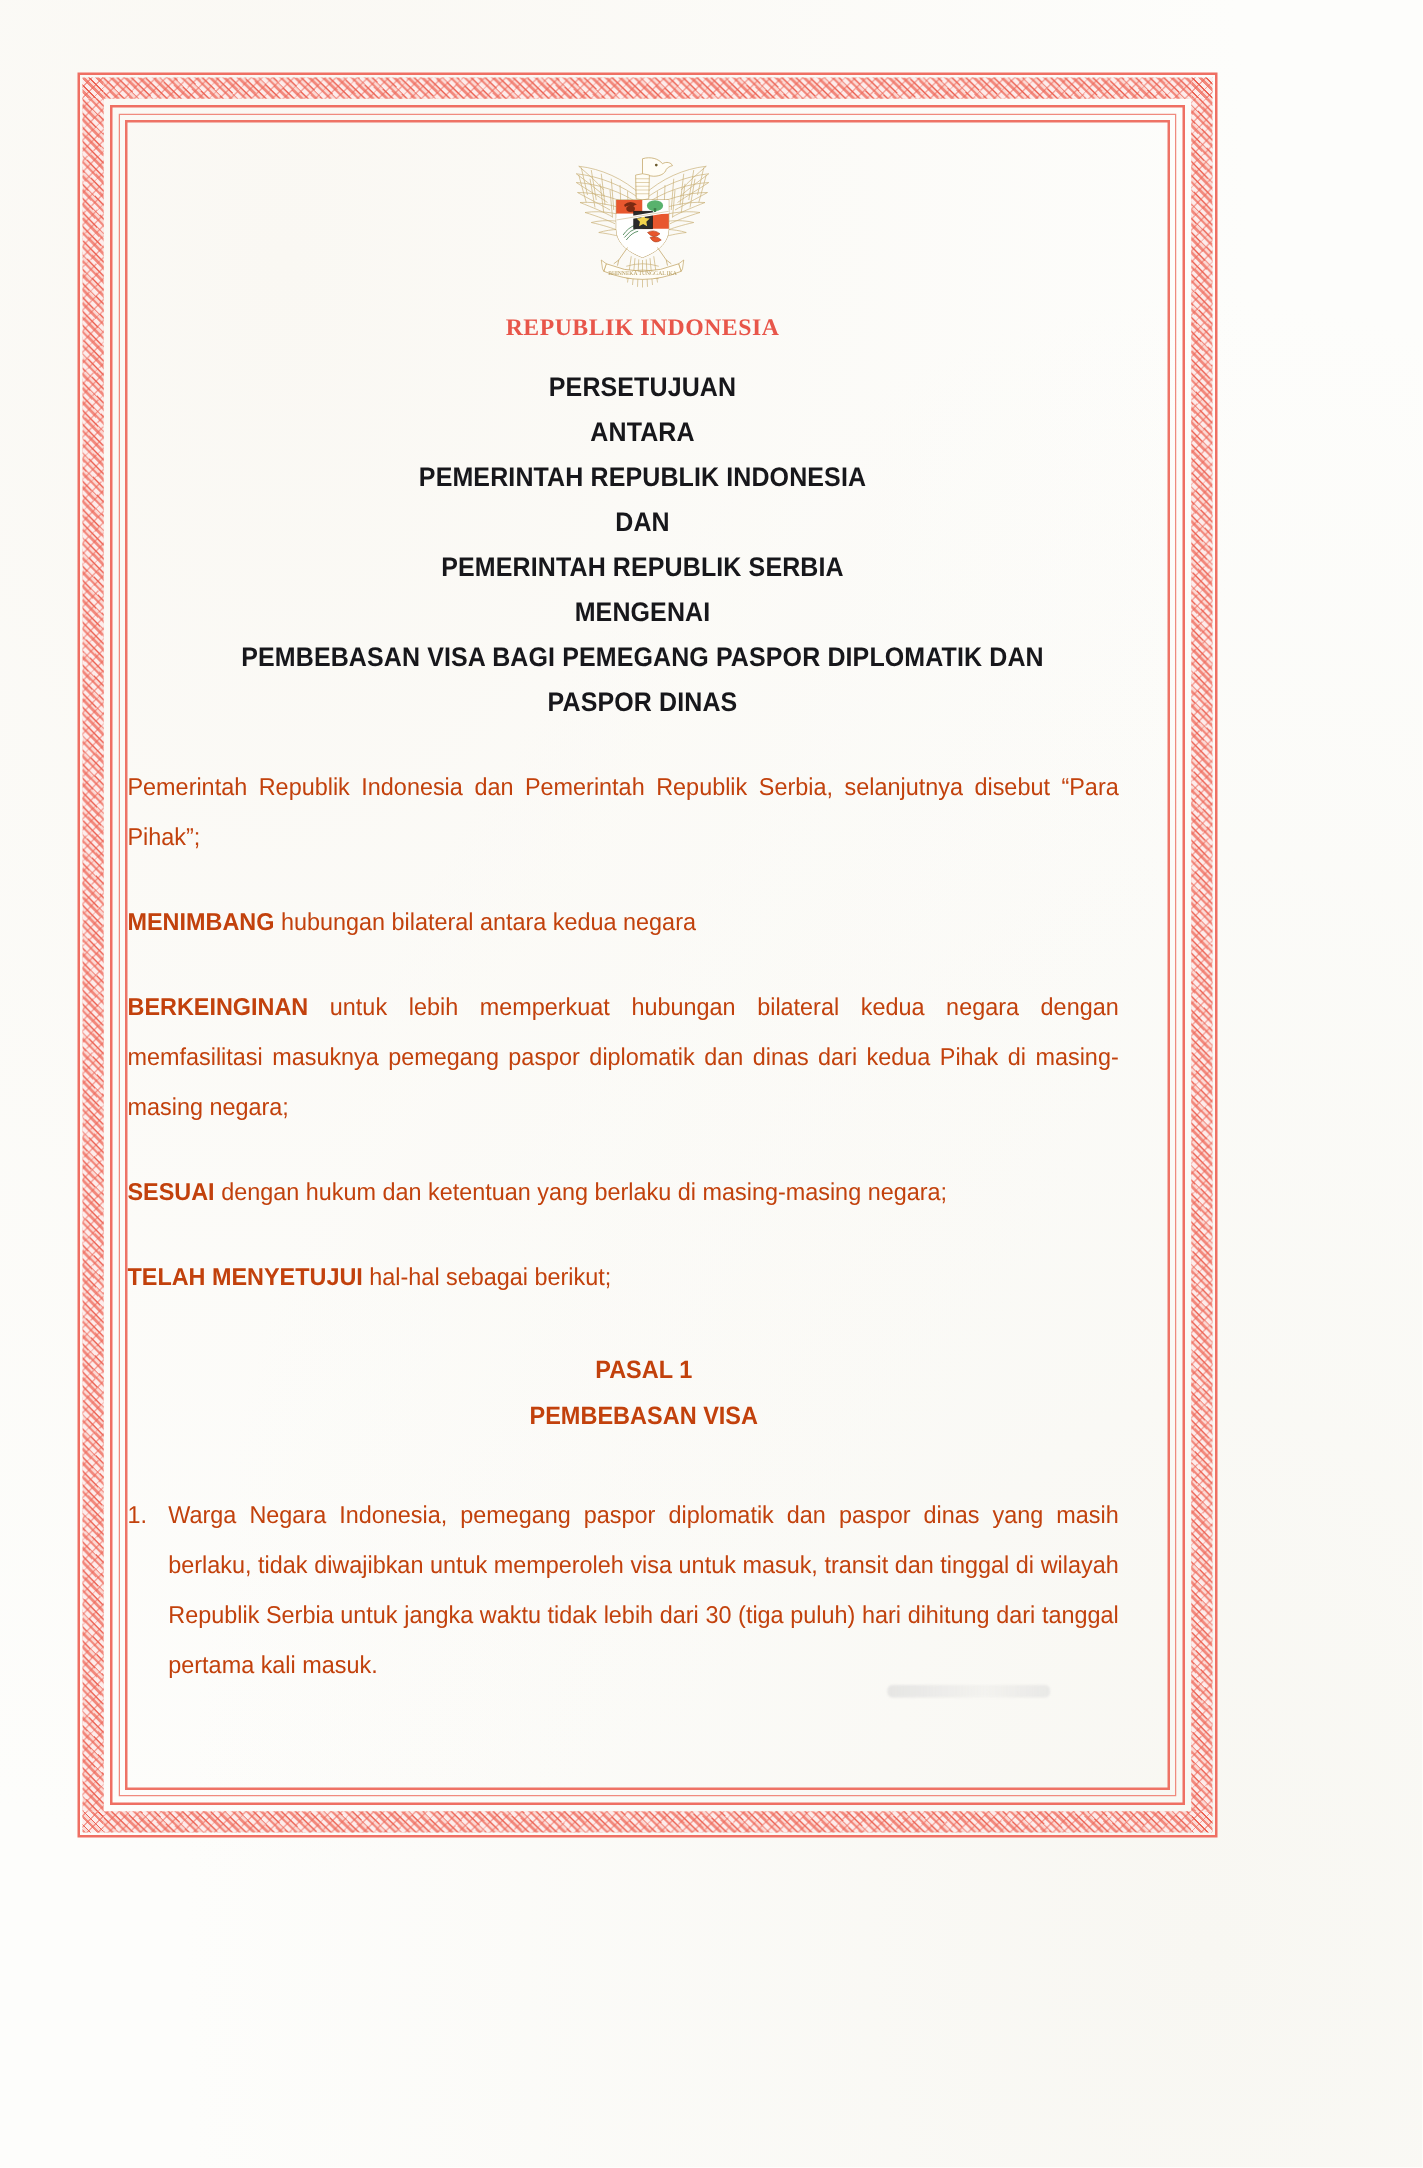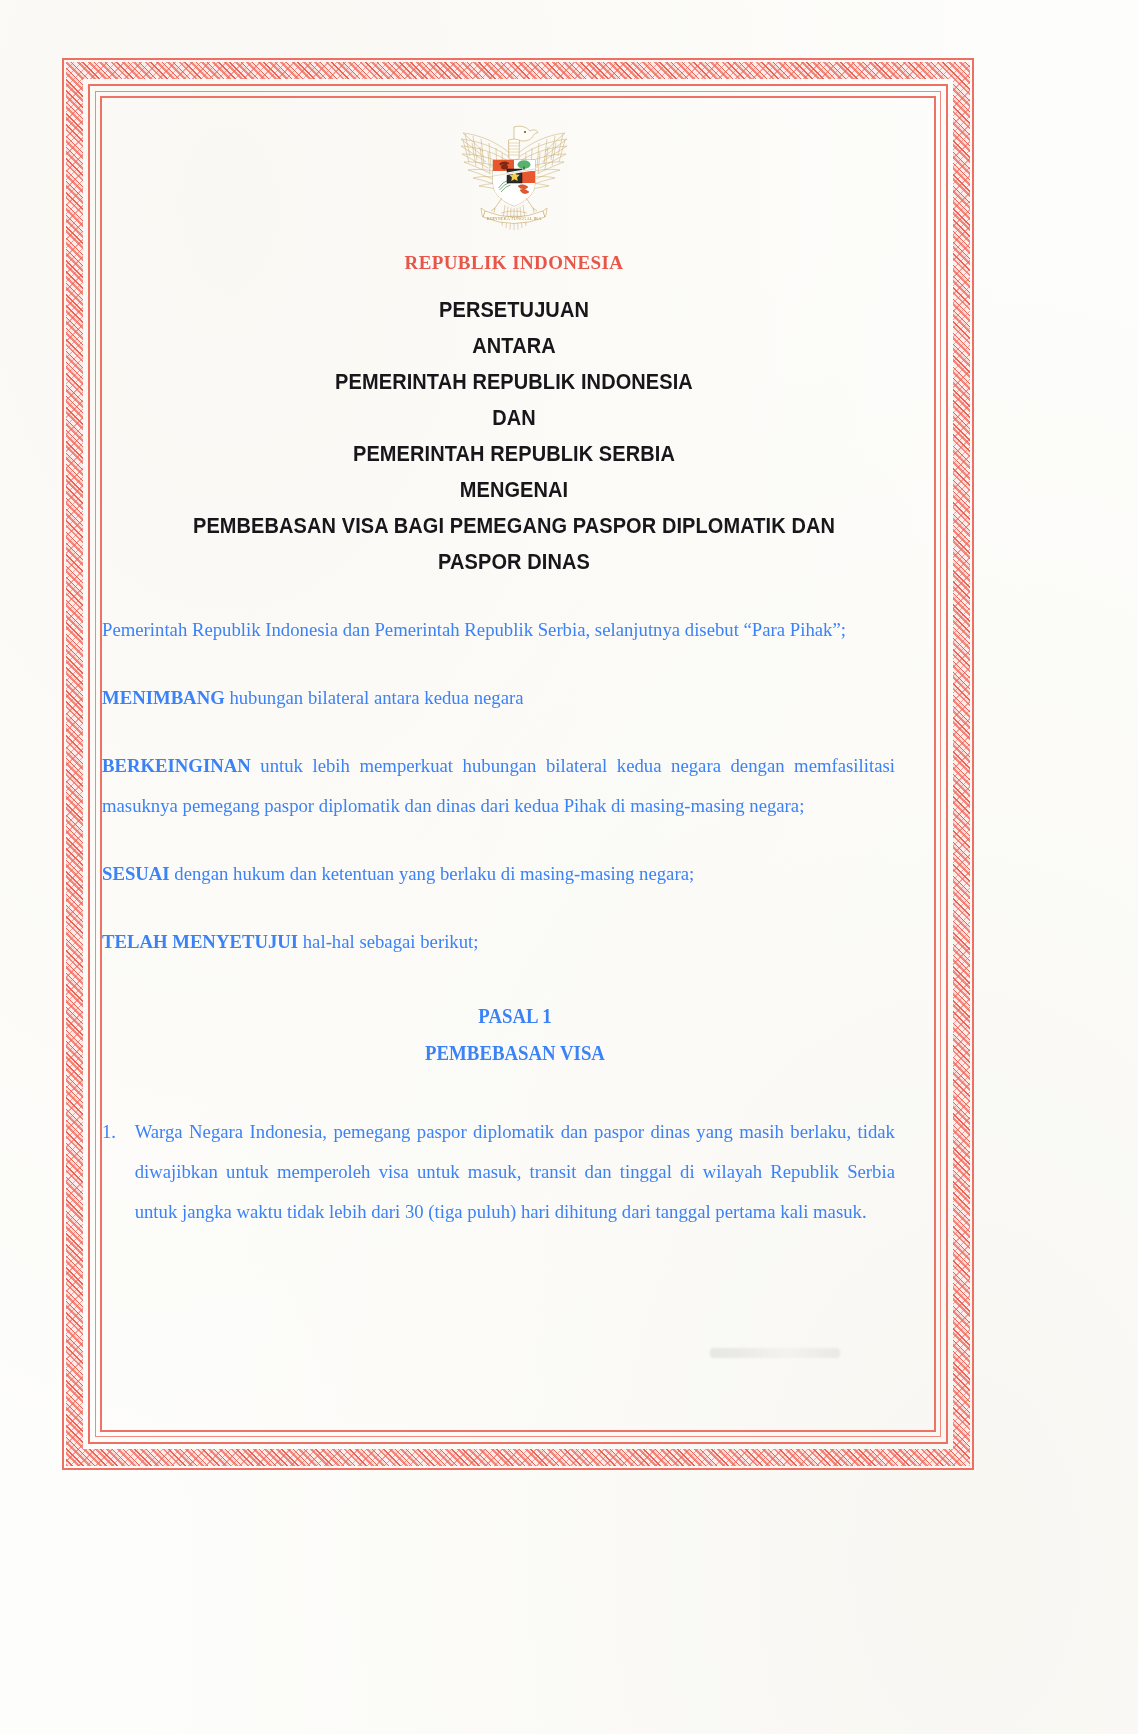--- a/index.html
+++ b/index.html
@@ -112,24 +112,23 @@
     line-height:36px;
     letter-spacing:.1px;
     transform:scaleX(.93);
     transform-origin:center top;
   }
   .title-block .tline{white-space:nowrap;}
 
   
   .body{
     position:absolute;left:2px;top:510px;width:826px;
-    color:#3b82f6;
+    color:#c2410c;
     font-size:19.5px;
     line-height:40px;
-    font-family:Liberation Serif, serif;
   }
   .para{
     text-align:justify;
     margin:0 0 28px 0;
     transform:scaleX(.96);
     transform-origin:left top;
   }
   .para.last-tight{margin-bottom:26px;}
   .para b{font-weight:bold;}
 

